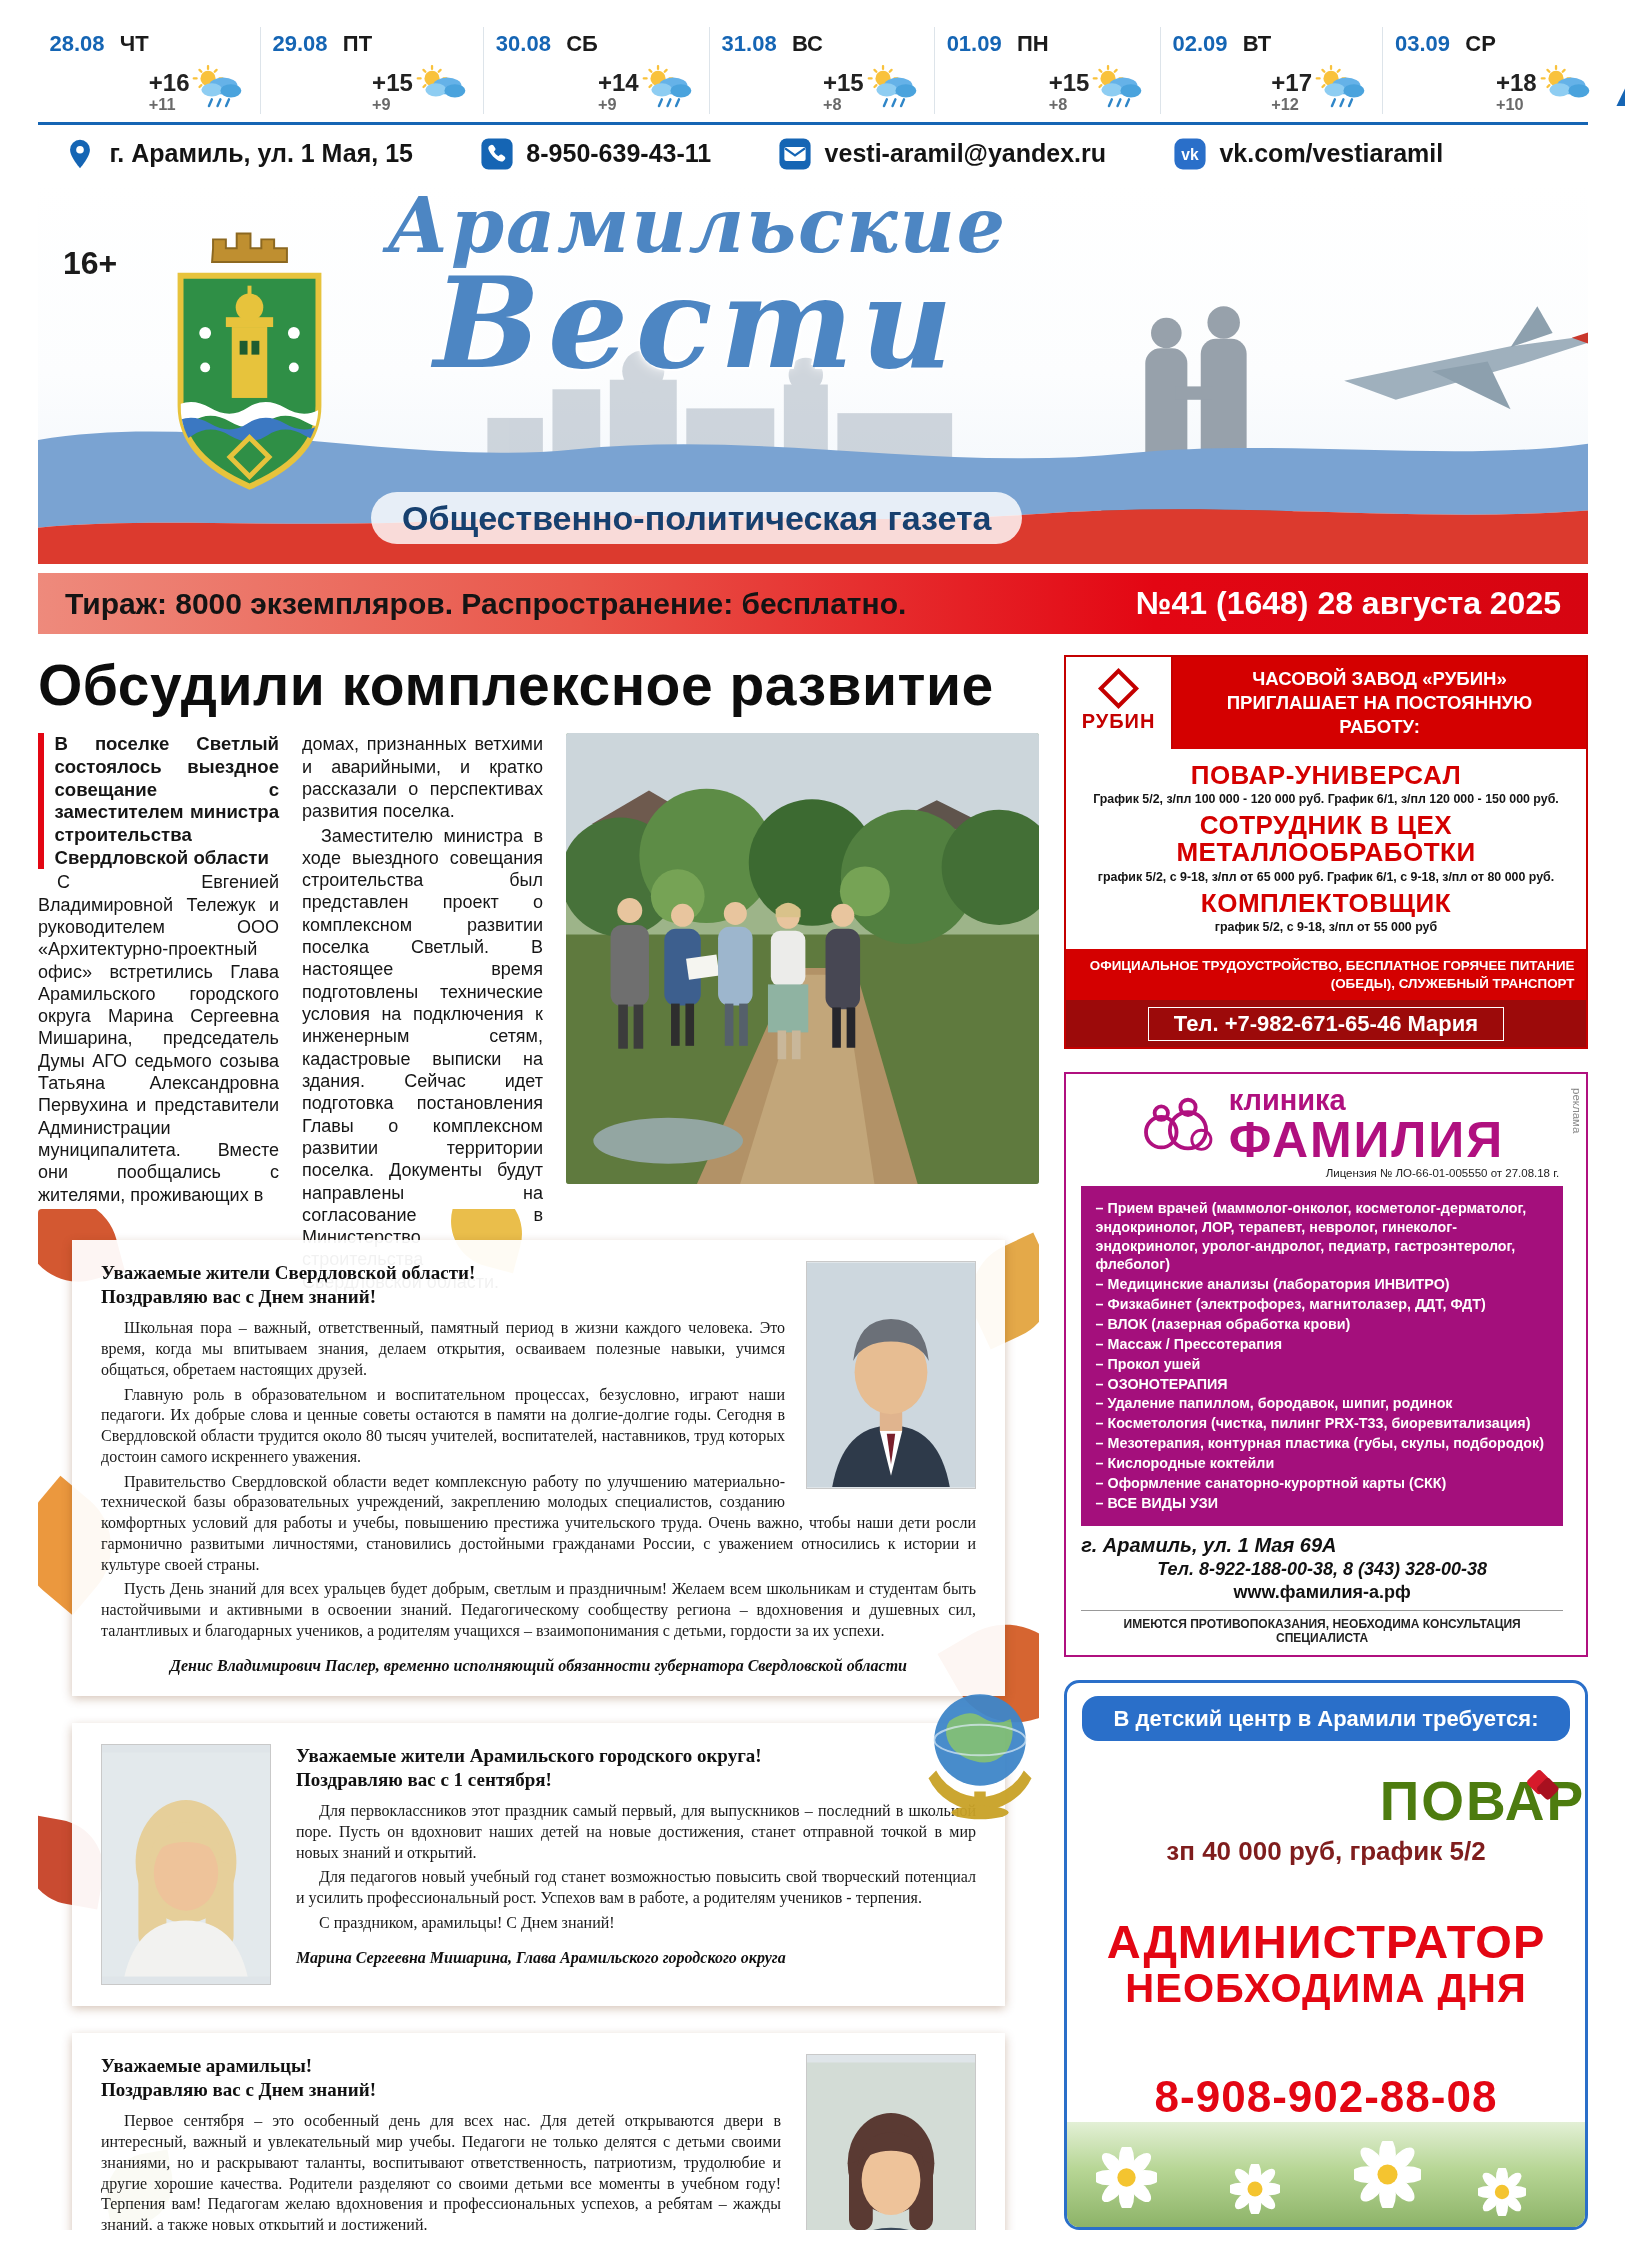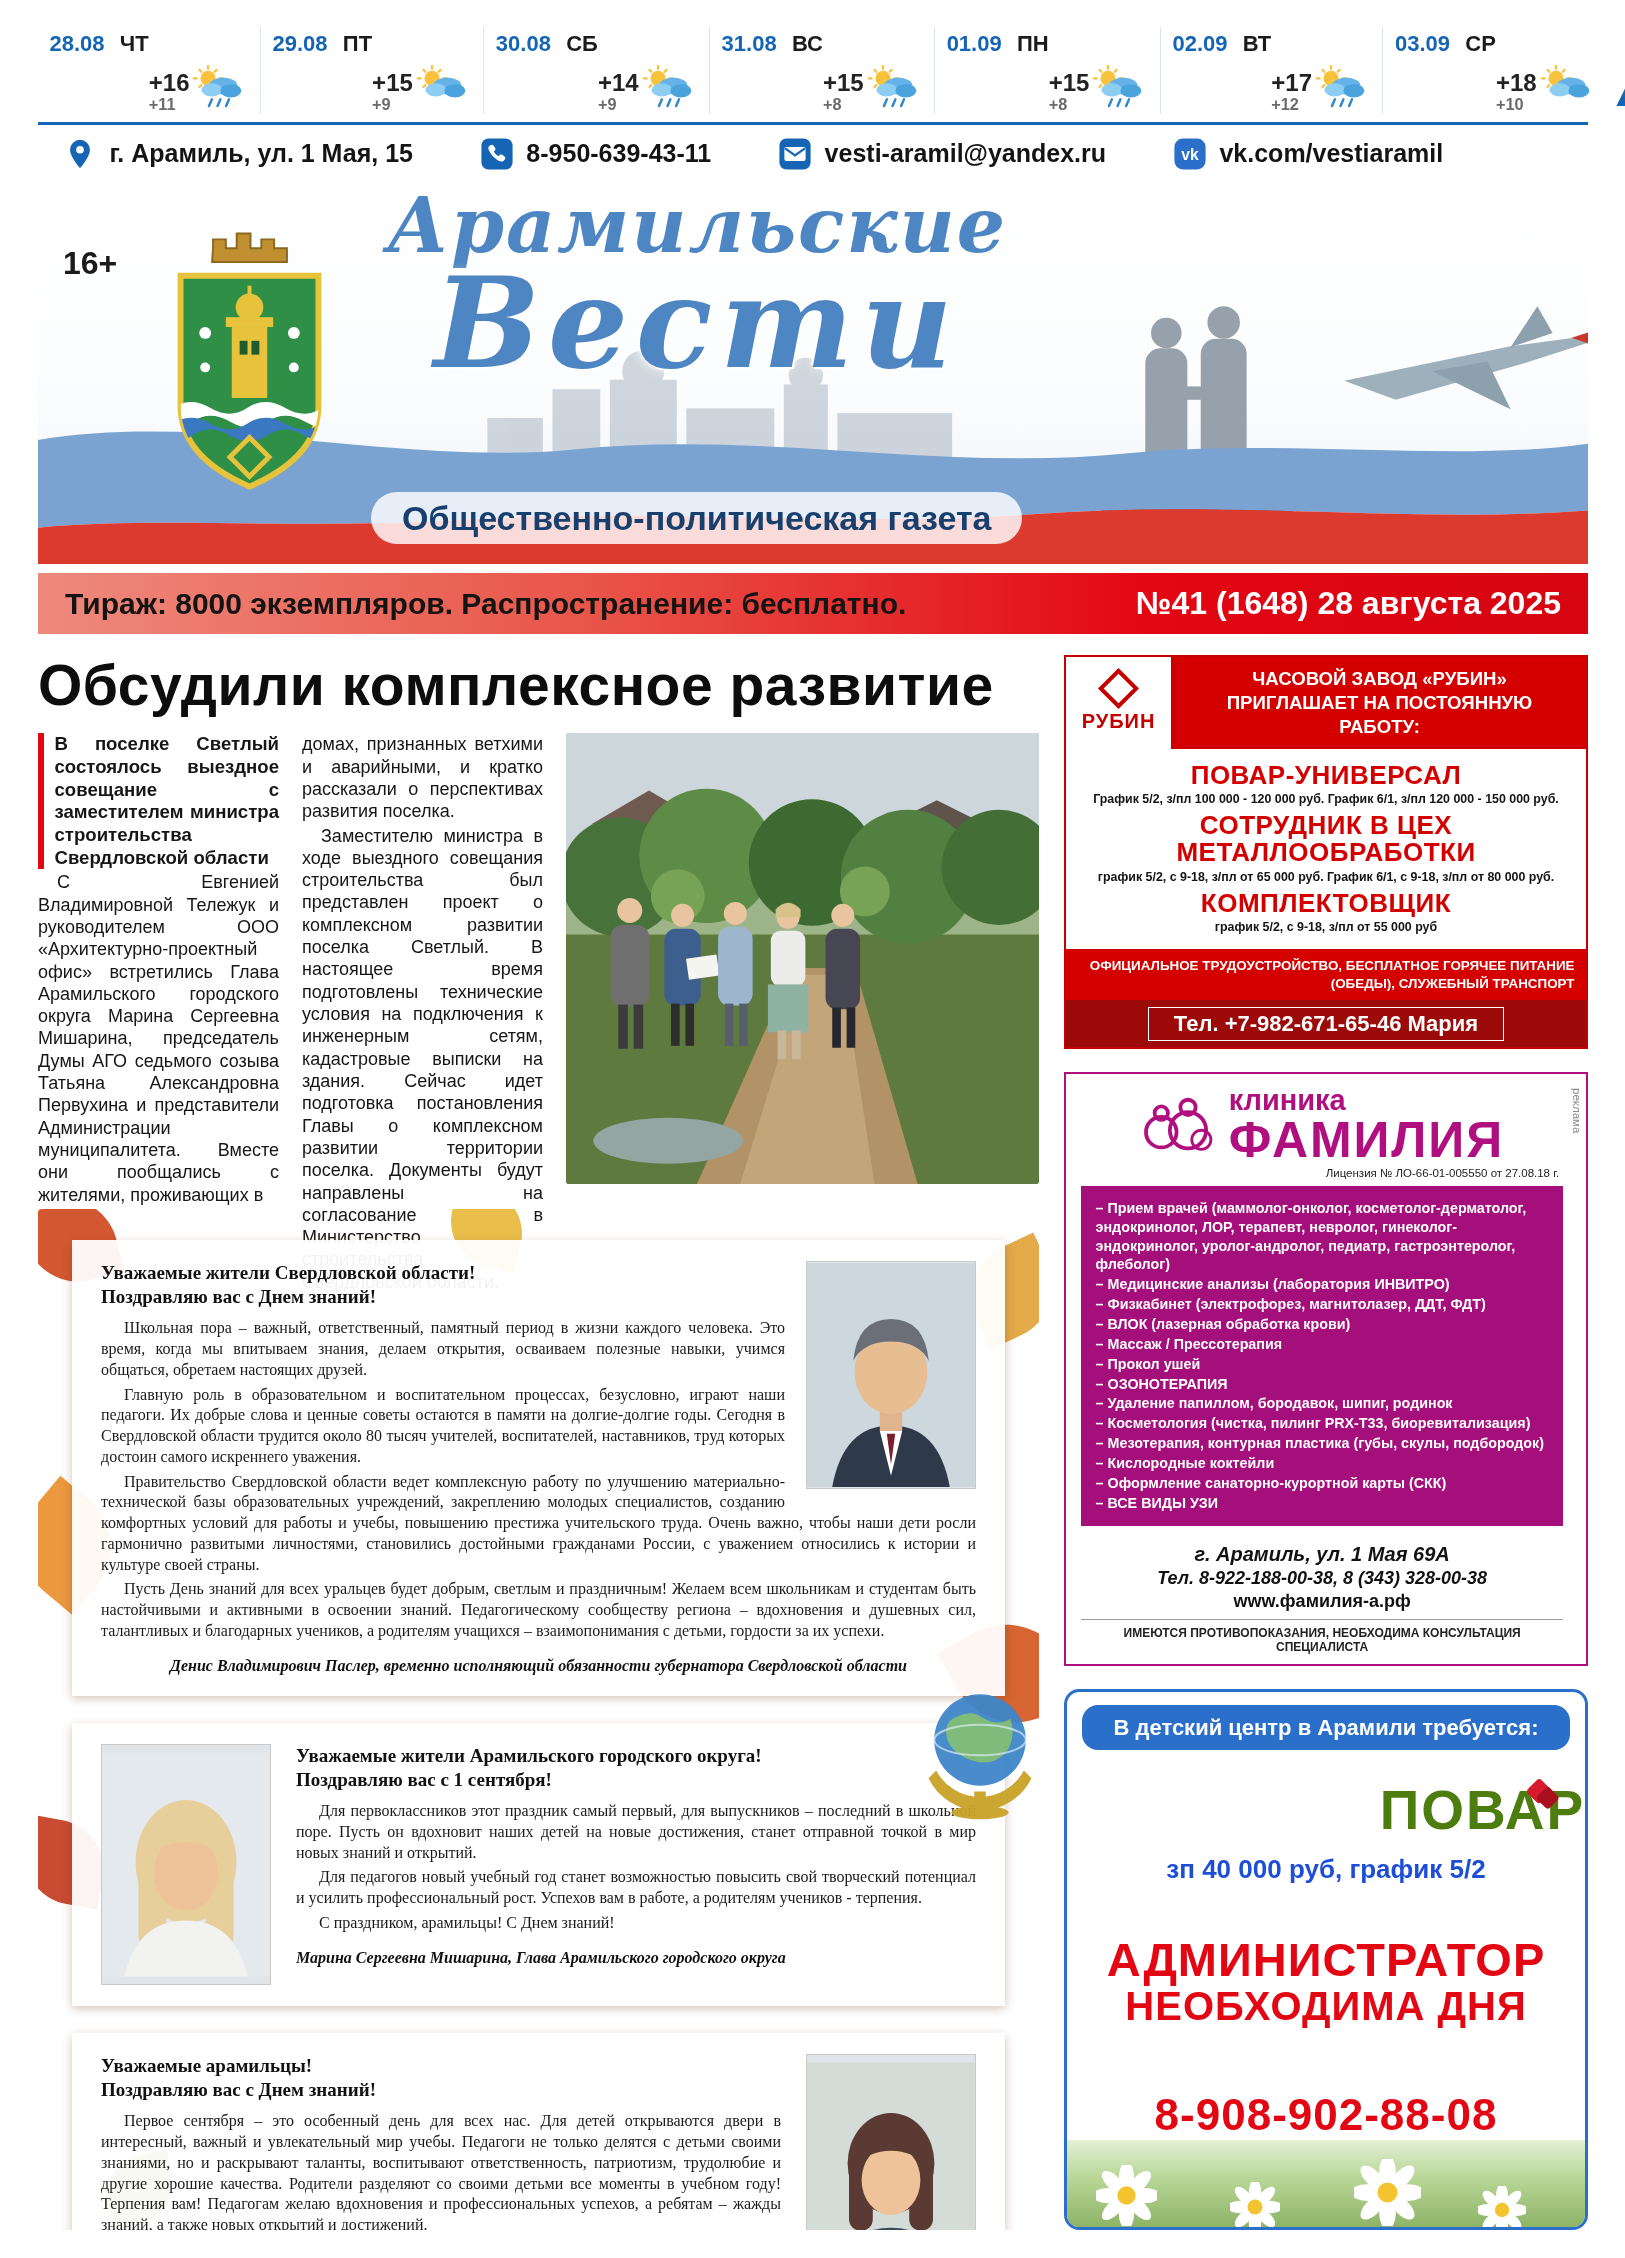--- a/index.html
+++ b/index.html
@@ -92,31 +92,31 @@
   .familia{position:relative;border:2.9px solid #b0107f;background:#fff;padding:11.5px 23px 9.6px 15.3px;flex:none}
   .fam-adlabel{position:absolute;right:2.9px;top:13.4px;writing-mode:vertical-rl;font-size:11.5px;color:#888;font-weight:normal}
   .fam-head{display:flex;align-items:center;gap:13.4px;justify-content:center}
   .fam-logo{width:75px;height:63px;flex:none}
   .fam-brand{display:flex;flex-direction:column;align-items:flex-start}
   .fam-klinika{color:#b0107f;font-size:29px;font-weight:bold;line-height:1}
   .fam-name{color:#b0107f;font-weight:800;font-size:50px;letter-spacing:1.9px;line-height:1}
   .fam-license{font-size:11.5px;text-align:right;margin:1.9px 3.8px 7.6px;color:#222}
   .fam-services{background:#a40f7c;color:#fff;padding:12.4px 14.3px;font-size:14.3px;font-weight:bold;line-height:1.32}
   .fam-services div{margin-bottom:1px}
-  .fam-address{font-weight:bold;font-style:italic;text-align:center;font-size:20px;margin-top:17px}
+  .fam-address{font-weight:bold;font-style:italic;text-align:left;font-size:20px;margin-top:8px}
   .fam-phones{font-weight:bold;font-style:italic;text-align:center;font-size:18px;margin-top:1.9px}
   .fam-site{font-weight:bold;text-align:center;font-size:18px;margin-top:1.9px;color:#111}
   .fam-disclaimer{border-top:1.9px solid #999;margin-top:7.6px;padding-top:5.7px;font-size:12px;text-align:center;font-weight:bold;color:#222}
 
   
   .daycare{position:relative;border:3.8px solid #2a6fc9;border-radius:15.3px;background:#fff;overflow:hidden;display:flex;flex-direction:column;flex:1;min-height:0}
   .day-header{margin:13.4px 15.3px 0;background:#2a6fc9;color:#fff;font-weight:bold;font-size:22px;text-align:center;padding:9.6px;border-radius:16px}
   .day-logo{position:absolute;right:21px;top:82px;width:42px;height:42px}
   .day-job1{color:#4d7c0f;font-weight:800;font-size:55px;text-align:right;margin-top:32.5px;letter-spacing:1.9px;line-height:1}
-  .day-job1-details{color:#1d4ed8;font-weight:bold;font-size:26px;text-align:center;margin-top:16px}
+  .day-job1-details{color:#7f1d1d;font-weight:bold;font-size:26px;text-align:center;margin-top:7px}
   .day-job2{color:#e30613;font-weight:800;text-align:center;margin-top:50px;line-height:1.08}
   .day-job2 .l1{font-size:47px;display:block;letter-spacing:1px}
   .day-job2 .l2{font-size:40px;display:block;letter-spacing:1px}
   .day-phone{color:#e30613;font-weight:800;font-size:44px;text-align:center;margin-top:61px;letter-spacing:1px}
   .day-flowers{margin-top:auto;height:113px;background:linear-gradient(180deg,#e3f0d6 0%,#b7d695 45%,#8db368 100%);position:relative}
   .daisy{position:absolute}
 </style>
 </head>
 <body>
 

